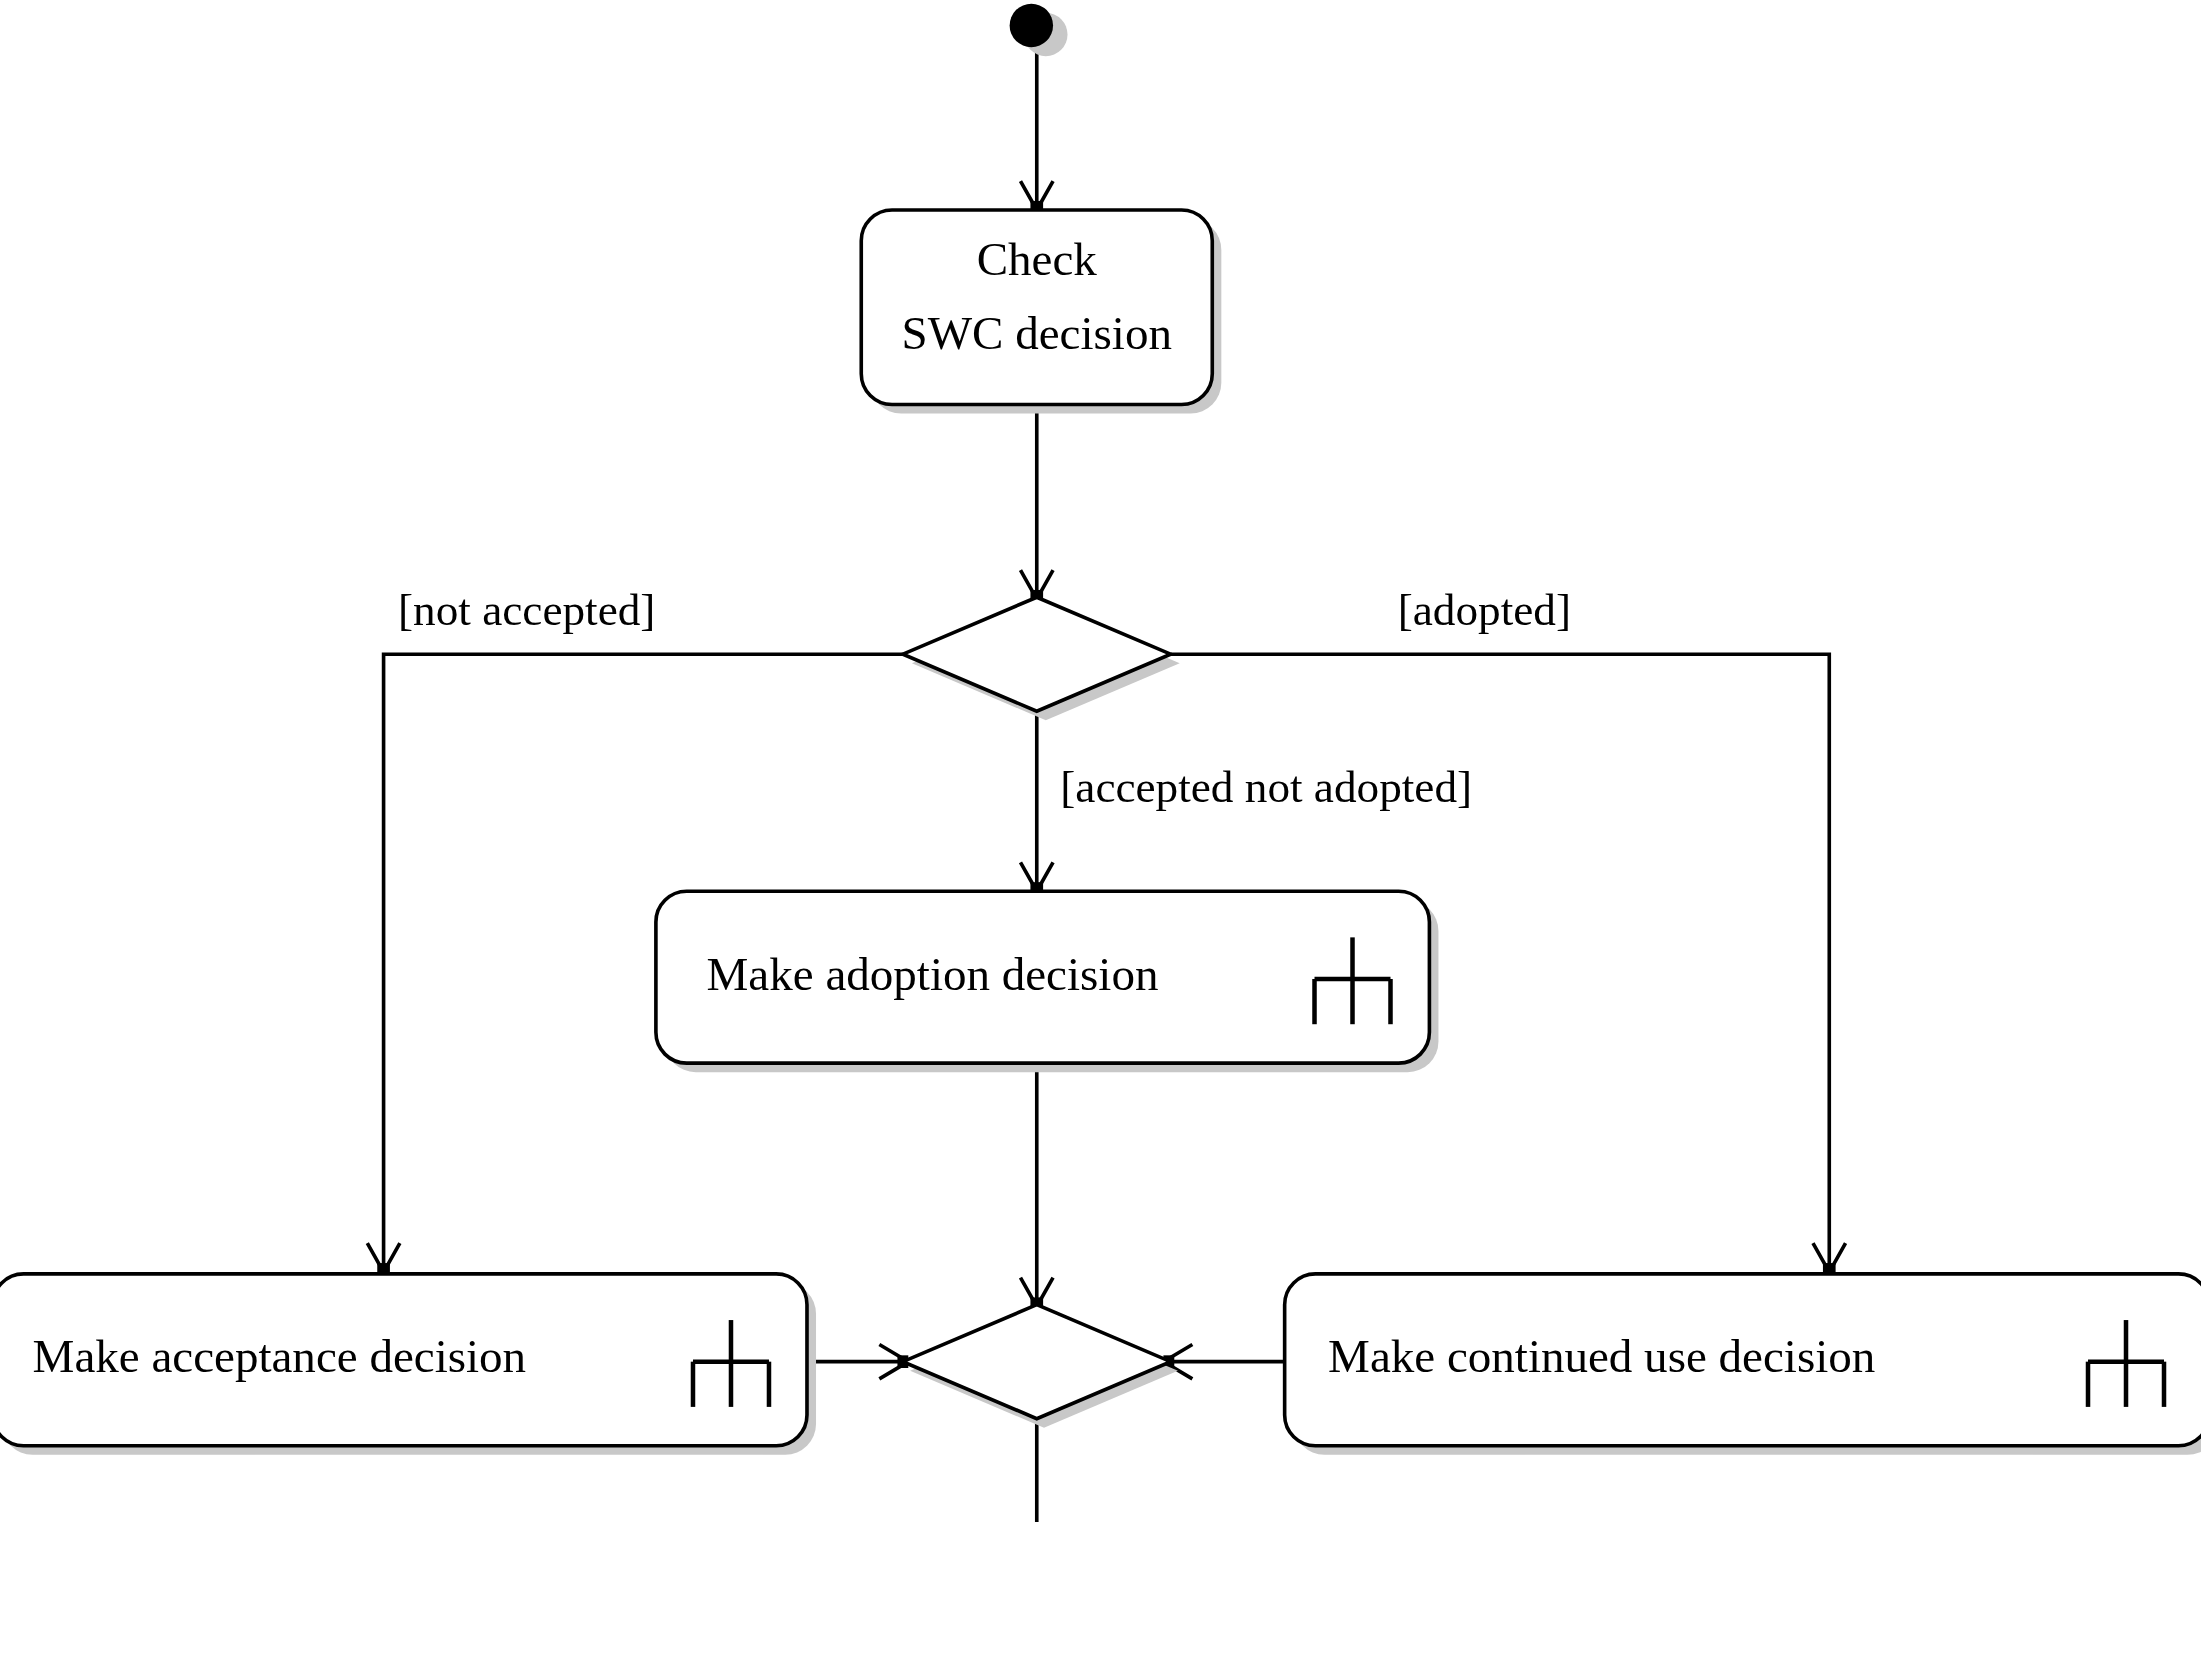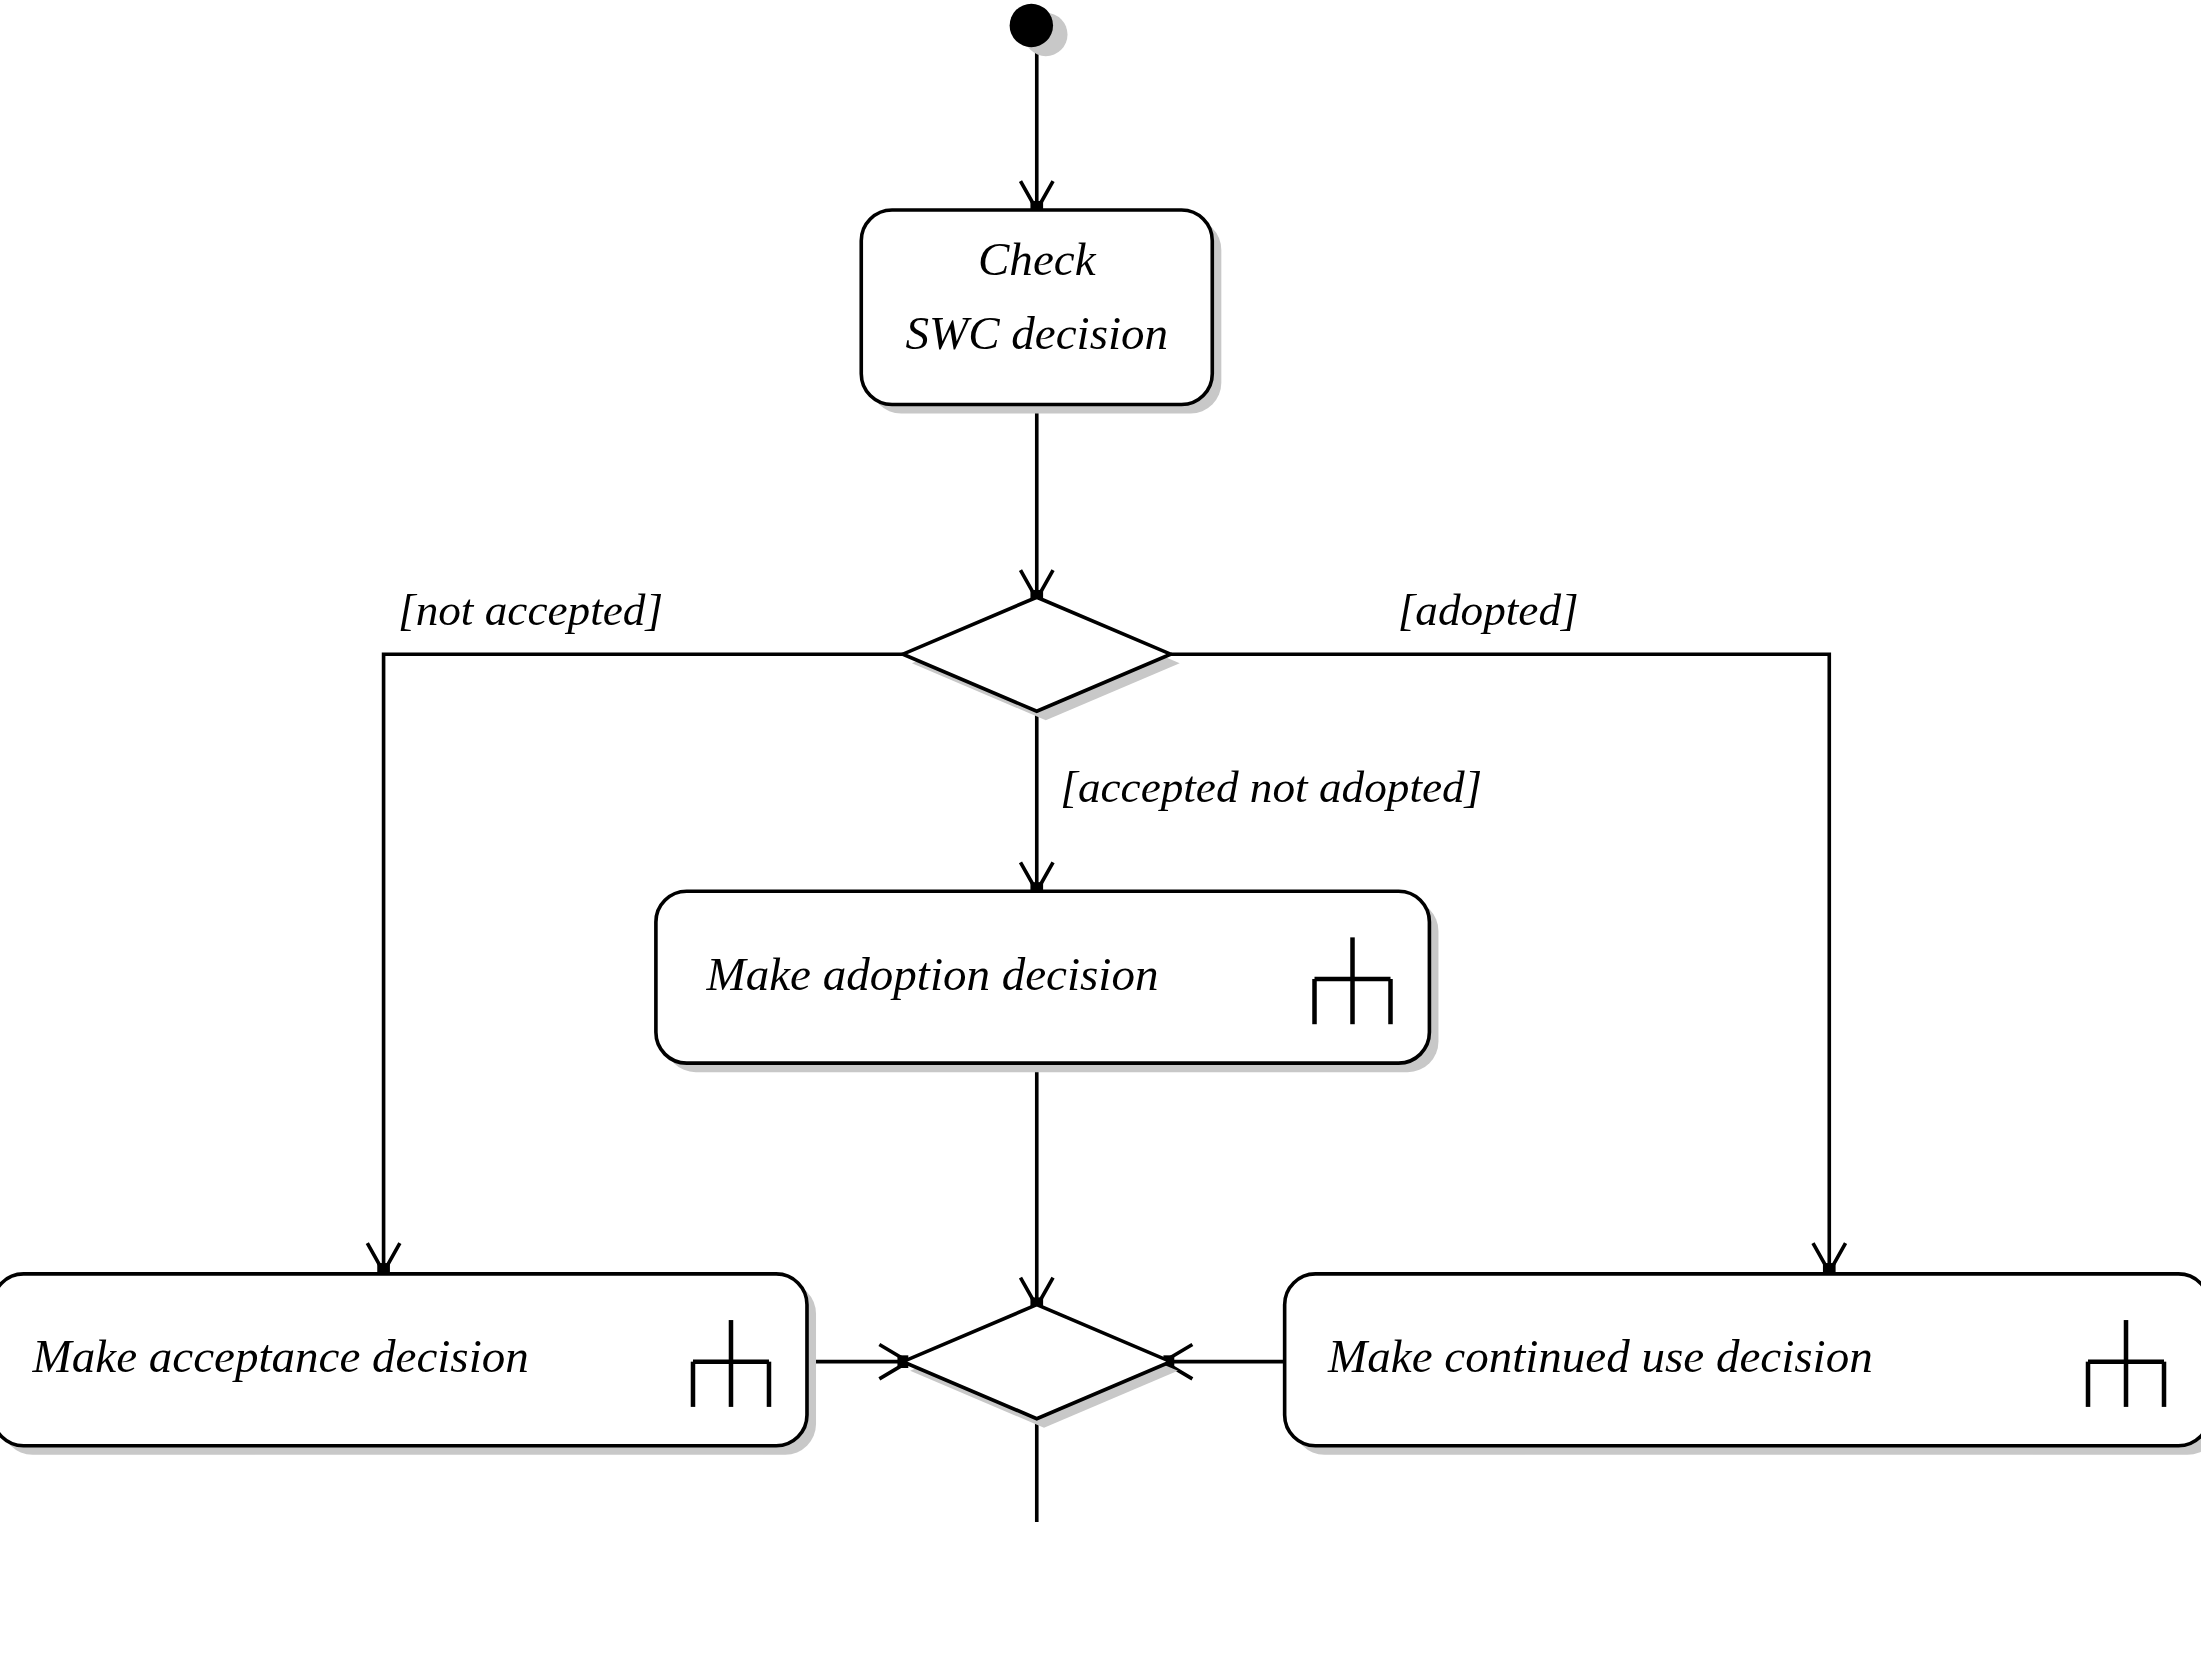--- a/index.html
+++ b/index.html
@@ -7,21 +7,20 @@
     padding: 0;
     background: #ffffff;
   }
   #canvas {
     position: relative;
     width: 2202px;
     height: 1522px;
     background: #ffffff;
     overflow: hidden;
     font-family: "Liberation Serif", "DejaVu Serif", serif;
-    font-style: italic;
   }
   svg#diagram {
     position: absolute;
     left: 0;
     top: 0;
     width: 2202px;
     height: 1673px;
     display: block;
   }
   .node-text {

